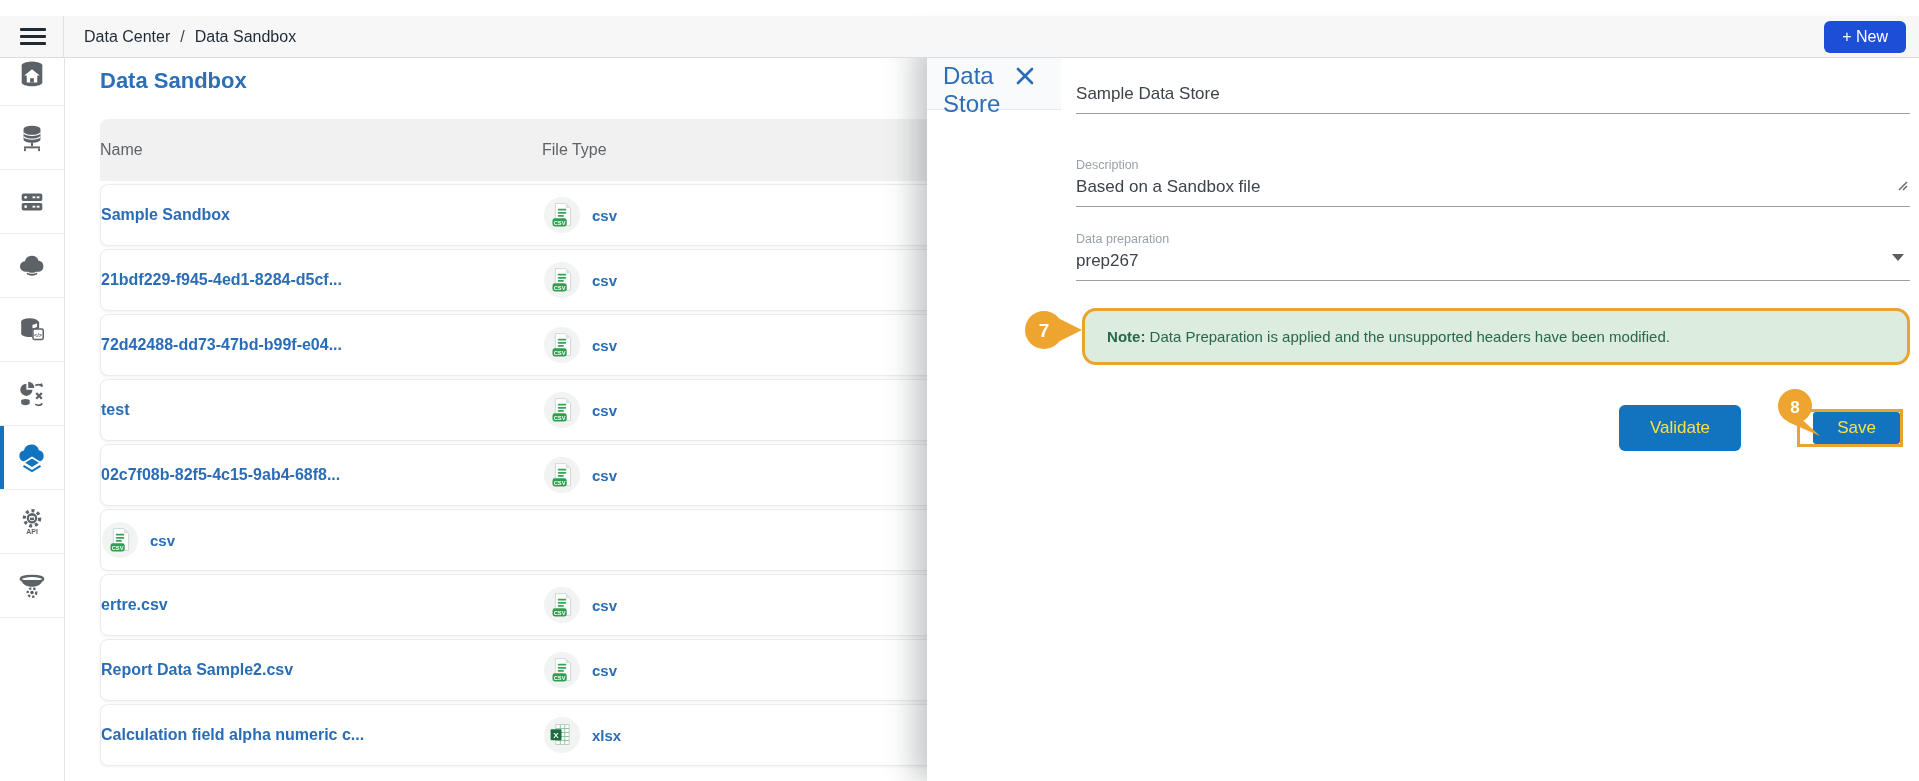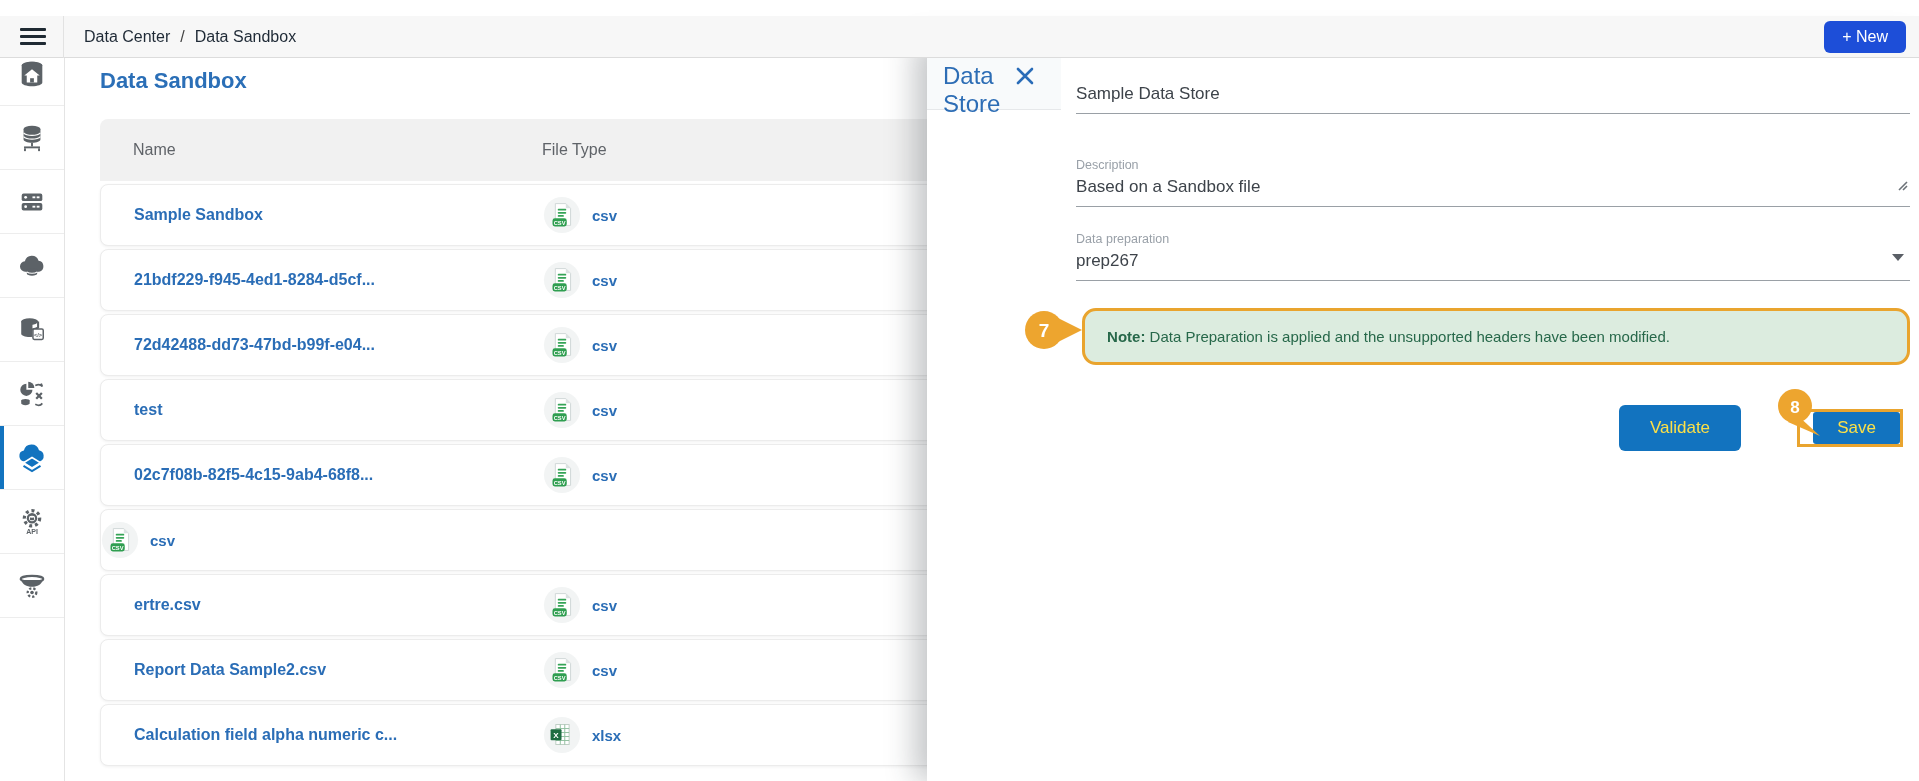--- a/index.html
+++ b/index.html
@@ -25,21 +25,21 @@
                justify-content:center; position:relative; color:#5c6267; cursor:pointer; }
   .side-item.active { color:#1273bf; }
   .side-item.active::before { content:""; position:absolute; left:0; top:0; bottom:0; width:4px; background:#1273bf; }
 
   
   .main { position:absolute; top:42px; left:66px; right:0; bottom:0; background:#fff; padding-left:34px; }
   .page-title { margin-top:26px; font-size:22px; font-weight:bold; color:#2b6fb7; }
   .table { margin-top:25px; width:1770px; }
   .thead { height:62px; background:#f1f1f1; border-radius:8px 8px 0 0; display:flex; align-items:center;
            color:#5f6368; font-size:16px; }
-  .cell-name { padding-left:33px; width:442px; flex:0 0 442px; overflow:hidden; white-space:nowrap; }
+  .cell-name { width:442px; flex:0 0 442px; overflow:hidden; white-space:nowrap; }
   .cell-type { display:flex; align-items:center; gap:11px; }
   .row { height:62px; margin-top:3px; background:#fff; border:1px solid #ececec; border-radius:8px;
          box-shadow:0 1px 3px rgba(0,0,0,.06); display:flex; align-items:center; cursor:pointer; }
   .name-link { color:#2a6db6; font-weight:bold; font-size:16px; text-decoration:none; }
   .type-label { color:#2a6db6; font-weight:bold; font-size:15px; }
   .ft-icon { width:38px; height:38px; }
 
   
   .drawer { position:absolute; top:42px; left:927px; right:0; bottom:0; background:#fff;
             box-shadow:-12px 0 28px rgba(40,45,55,.28); z-index:20; display:flex; flex-direction:row; }

